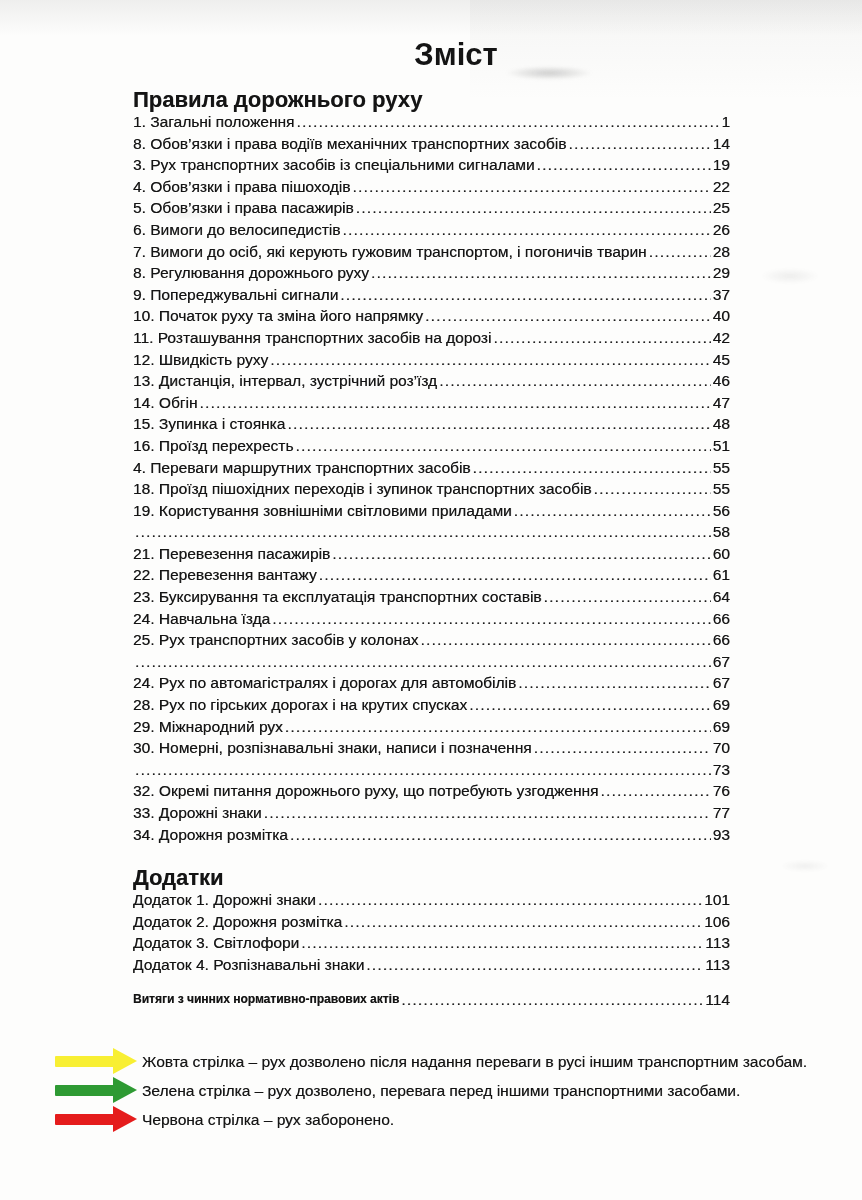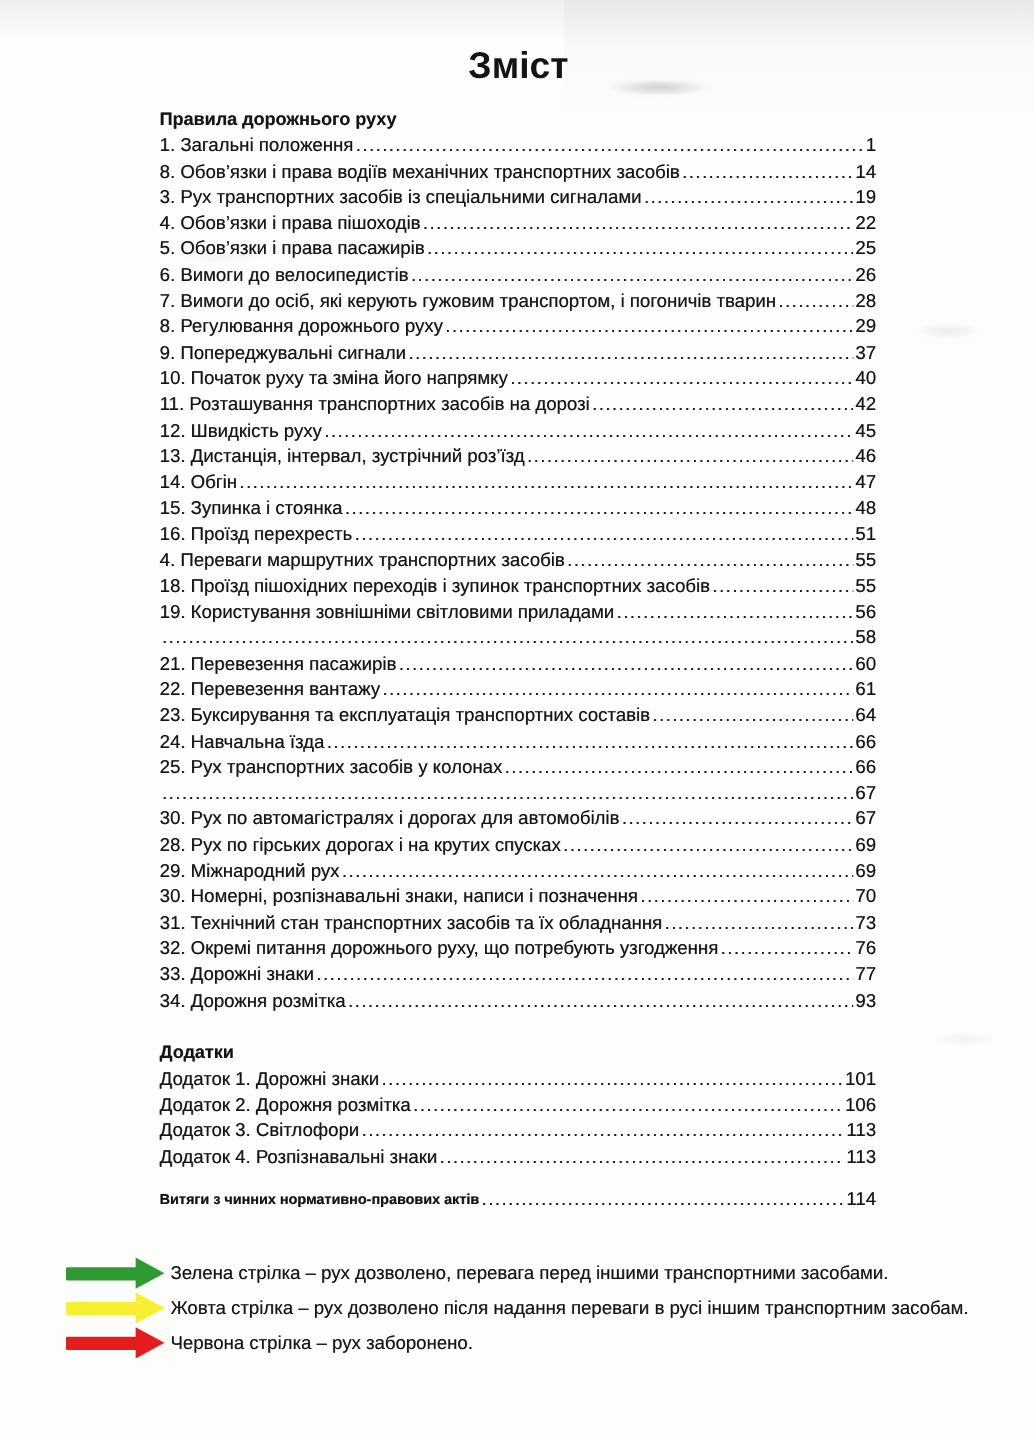--- a/index.html
+++ b/index.html
@@ -25,27 +25,27 @@
     background:radial-gradient(ellipse at center,rgba(90,90,90,0.28),rgba(90,90,90,0) 70%);
     filter:blur(1.5px);
   }
   .smudge.s1{left:505px;top:66px;width:88px;height:14px;}
   .smudge.s2{left:760px;top:268px;width:60px;height:16px;opacity:.35;}
   .smudge.s3{left:150px;top:208px;width:70px;height:12px;opacity:.25;}
   .smudge.s4{left:780px;top:860px;width:50px;height:12px;opacity:.3;}
 
   .title-row{margin:0;padding-top:38px;text-align:center;}
   .title{
-    display:inline-block;position:relative;left:1px;
+    display:inline-block;position:relative;left:25px;
     font-size:31px;font-weight:700;letter-spacing:0px;line-height:34px;
   }
 
   .toc{margin:17px 0 0 133px;width:597px;}
   .toc-header{
-    font-size:15px;font-weight:700;line-height:22px;
+    font-size:22px;font-weight:700;line-height:22px;
     text-shadow:0.25px 0 0 rgba(0,0,0,0.5);
   }
   .toc-row{
     display:flex;align-items:flex-start;
     font-size:15.5px;line-height:21.6px;height:21.6px;
     text-shadow:0.3px 0 0 rgba(0,0,0,0.55);
     white-space:nowrap;
   }
   .toc-row .t{flex:0 0 auto;}
   .toc-row .t.bold{font-weight:700;font-size:12px;}
@@ -212,41 +212,40 @@
       <div class="toc-row">
         <span class="t">25. Рух транспортних засобів у колонах</span>
         <span class="dots">............................................................................................................................................................................................................................</span>
         <span class="num">66</span>
       </div>
       <div class="toc-row">
         <span class="dots">............................................................................................................................................................................................................................</span>
         <span class="num">67</span>
       </div>
       <div class="toc-row">
-        <span class="t">30. Рух по автомагістралях і дорогах для автомобілів</span>
+        <span class="t">24. Рух по автомагістралях і дорогах для автомобілів</span>
         <span class="dots">............................................................................................................................................................................................................................</span>
         <span class="num">67</span>
       </div>
       <div class="toc-row">
         <span class="t">28. Рух по гірських дорогах і на крутих спусках</span>
         <span class="dots">............................................................................................................................................................................................................................</span>
         <span class="num">69</span>
       </div>
       <div class="toc-row">
         <span class="t">29. Міжнародний рух</span>
         <span class="dots">............................................................................................................................................................................................................................</span>
         <span class="num">69</span>
       </div>
       <div class="toc-row">
         <span class="t">30. Номерні, розпізнавальні знаки, написи і позначення</span>
         <span class="dots">............................................................................................................................................................................................................................</span>
         <span class="num">70</span>
       </div>
       <div class="toc-row">
-        <span class="t">31. Технічний стан транспортних засобів та їх обладнання</span>
         <span class="dots">............................................................................................................................................................................................................................</span>
         <span class="num">73</span>
       </div>
       <div class="toc-row">
         <span class="t">32. Окремі питання дорожнього руху, що потребують узгодження</span>
         <span class="dots">............................................................................................................................................................................................................................</span>
         <span class="num">76</span>
       </div>
       <div class="toc-row">
         <span class="t">33. Дорожні знаки</span>
@@ -288,31 +287,31 @@
     <span class="t bold">Витяги з чинних нормативно-правових актів</span>
     <span class="dots">............................................................................................................................................................................................................................</span>
     <span class="num">114</span>
   </div>
 </div>
 
 <div class="legend">
   <div id="legend-rows">
       <div class="legend-row">
         <span class="arrow">
+          <span class="shaft" style="background:#f8ef33"></span>
+          <span class="head" style="border-left-color:#f8ef33"></span>
+        </span>
+        <span class="legend-text">Жовта стрілка – рух дозволено після надання переваги в русі іншим транспортним засобам.</span>
+      </div>
+      <div class="legend-row">
+        <span class="arrow">
           <span class="shaft" style="background:#2e9a33"></span>
           <span class="head" style="border-left-color:#2e9a33"></span>
         </span>
         <span class="legend-text">Зелена стрілка – рух дозволено, перевага перед іншими транспортними засобами.</span>
-      </div>
-      <div class="legend-row">
-        <span class="arrow">
-          <span class="shaft" style="background:#f8ef33"></span>
-          <span class="head" style="border-left-color:#f8ef33"></span>
-        </span>
-        <span class="legend-text">Жовта стрілка – рух дозволено після надання переваги в русі іншим транспортним засобам.</span>
       </div>
       <div class="legend-row">
         <span class="arrow">
           <span class="shaft" style="background:#e51c1c"></span>
           <span class="head" style="border-left-color:#e51c1c"></span>
         </span>
         <span class="legend-text">Червона стрілка – рух заборонено.</span>
       </div>
     </div>
 </div>

